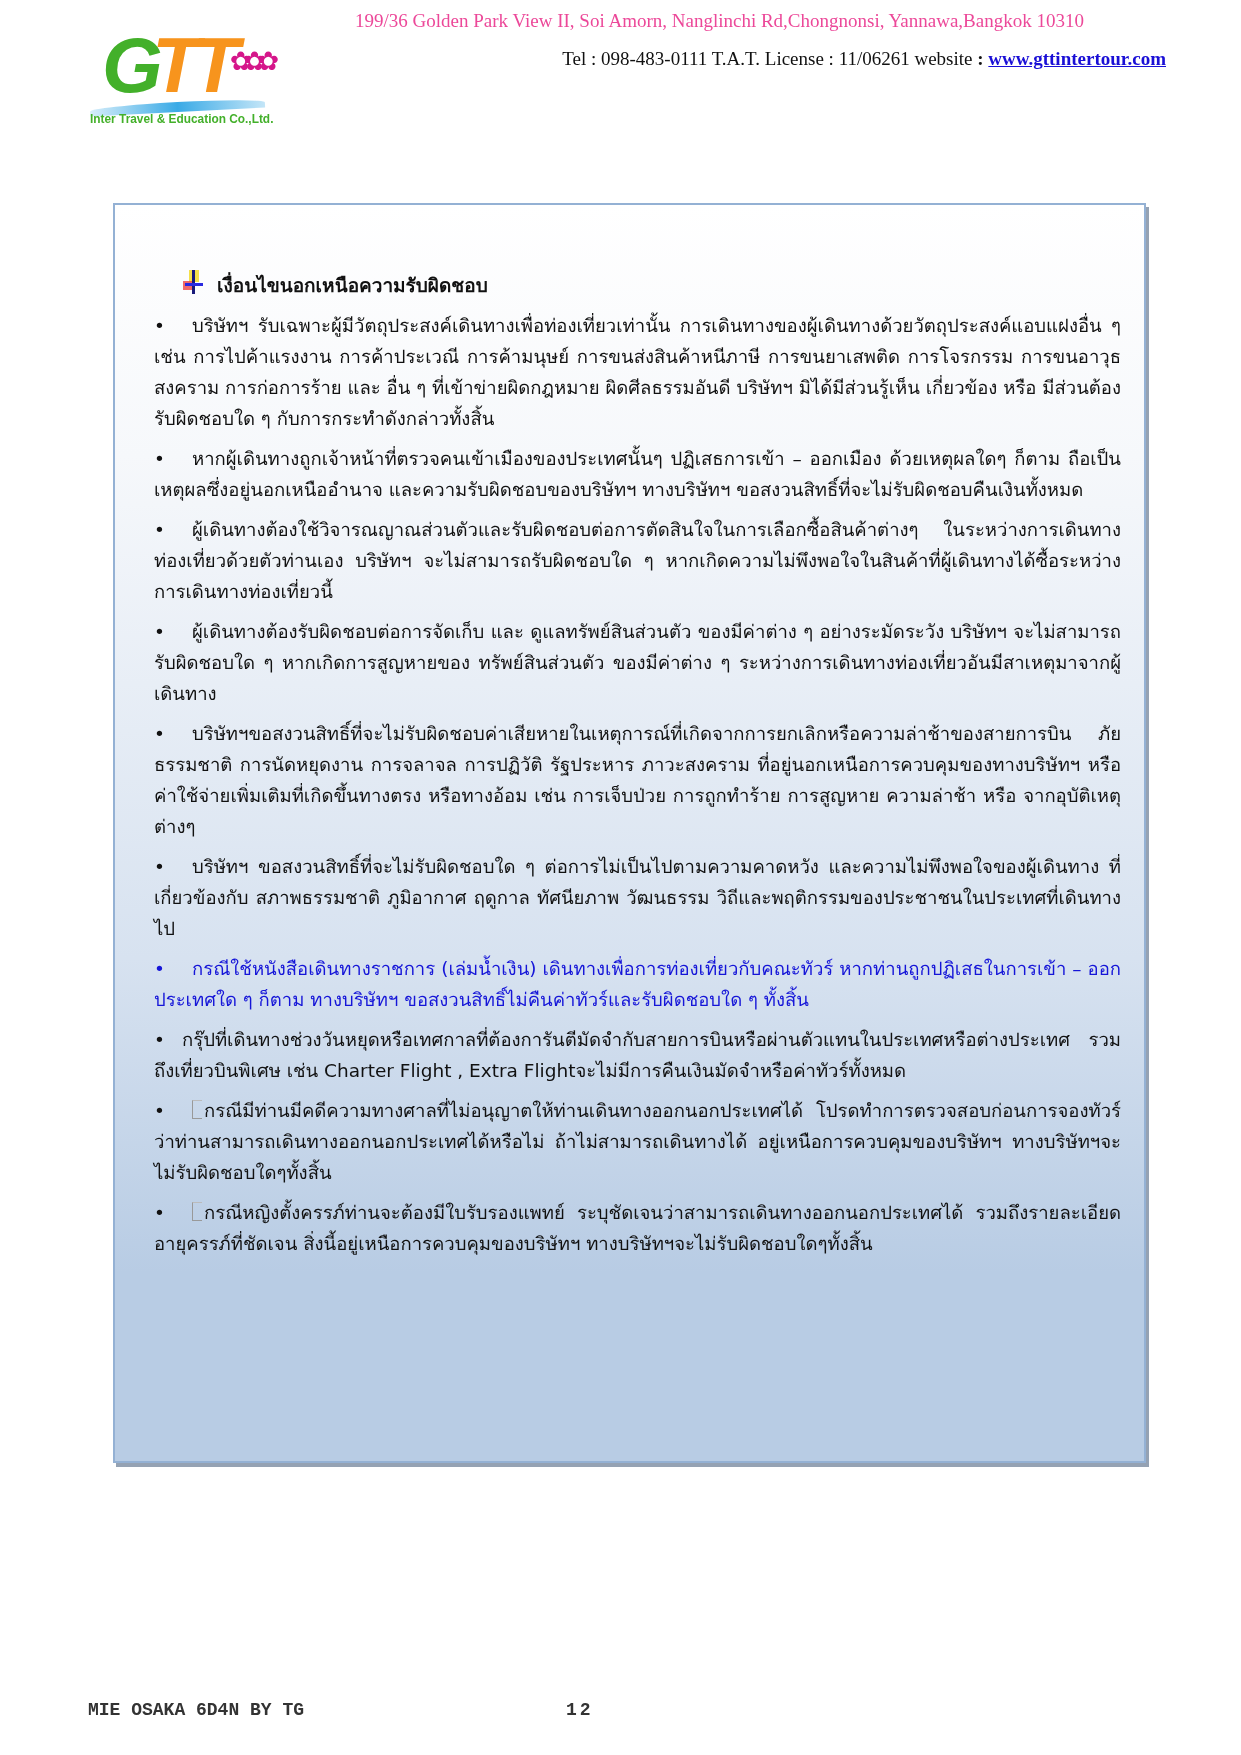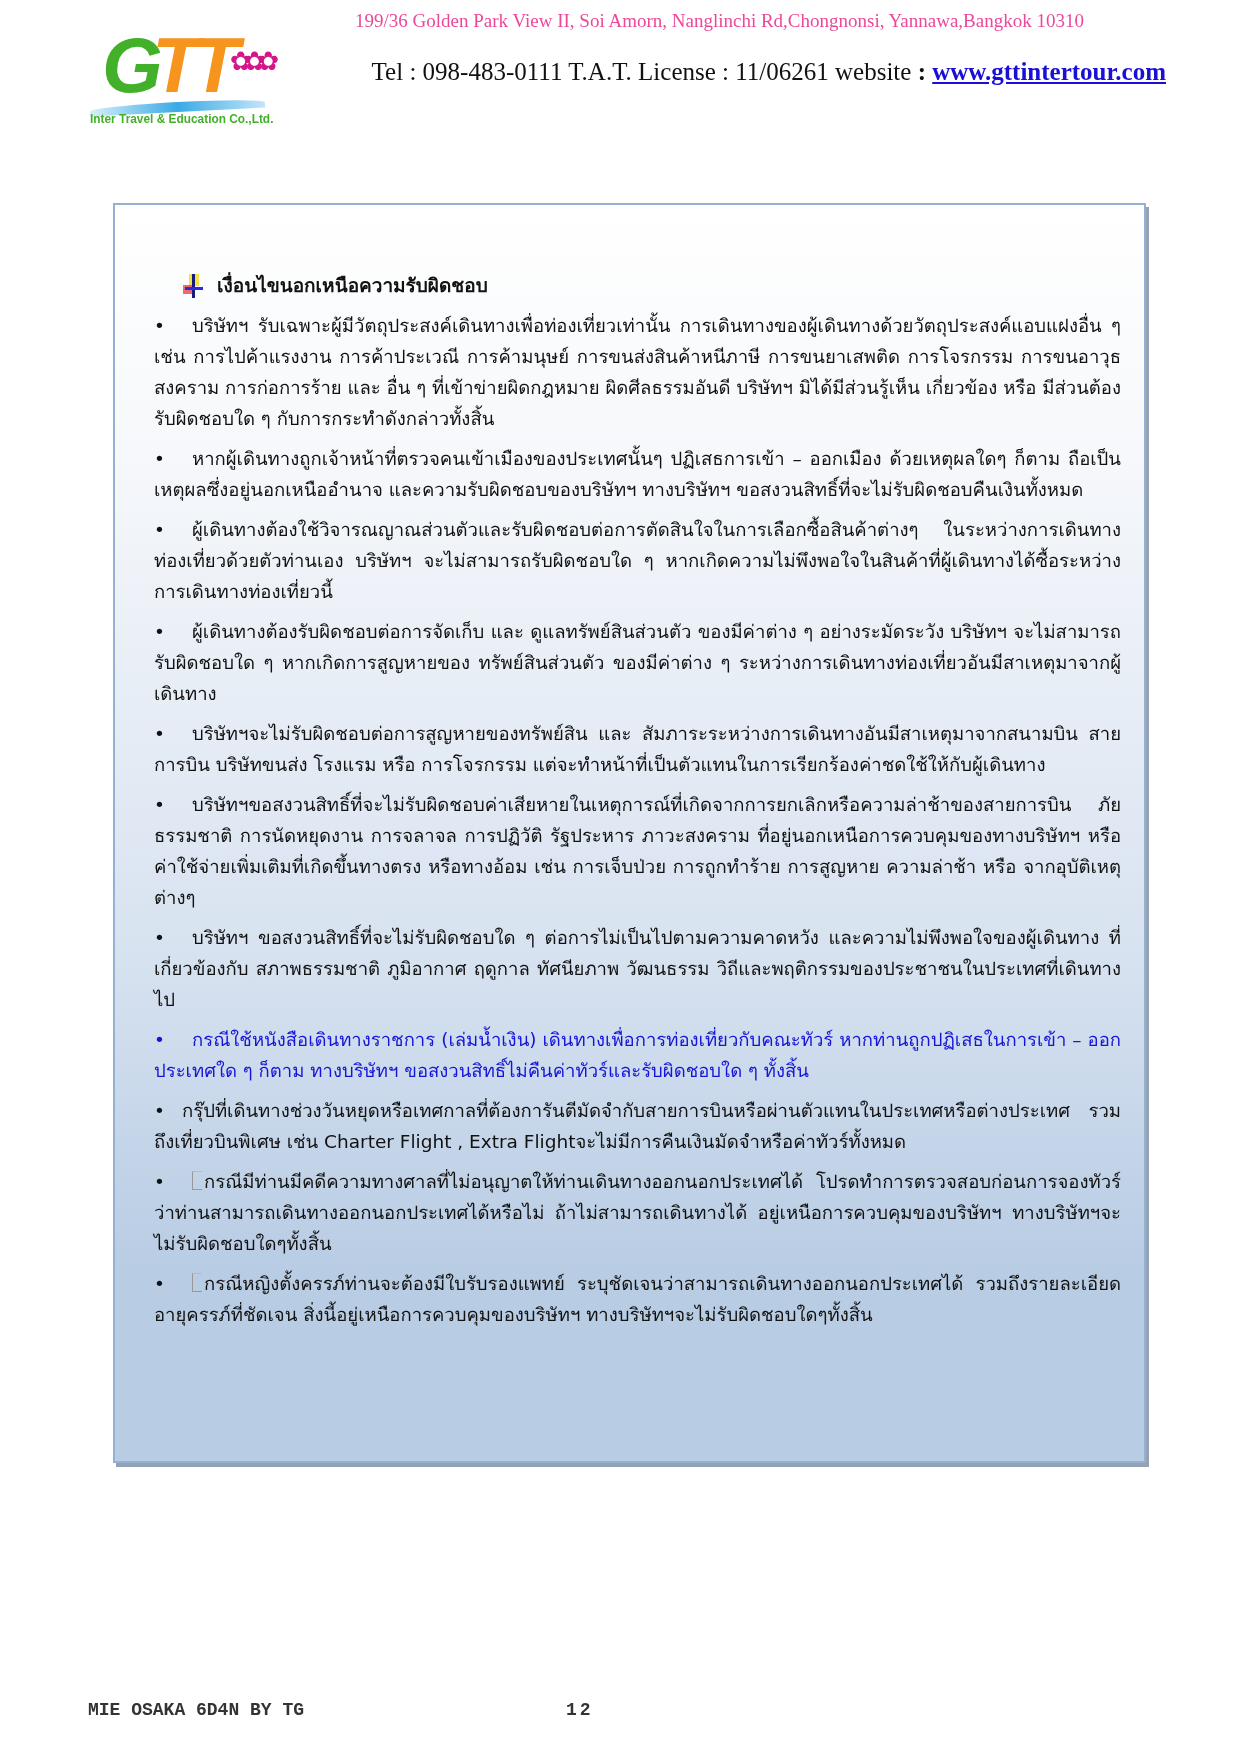--- a/index.html
+++ b/index.html
@@ -8,32 +8,32 @@
     font-family: "DejaVu Sans", sans-serif; overflow: hidden;
   }
   .logo { position: absolute; left: 90px; top: 18px; width: 185px; height: 112px; }
   .logo .g { position: absolute; left: 12px; top: 2px; font: italic bold 78px "Liberation Sans", sans-serif; color: #43b02a; letter-spacing: -6px; }
   .logo .tt { position: absolute; left: 62px; top: 2px; font: italic bold 78px "Liberation Sans", sans-serif; color: #f7941d; letter-spacing: -8px; }
   .logo .flowers { position: absolute; left: 140px; top: 28px; font-size: 26px; color: #d5168a; letter-spacing: -8px; }
   .logo .wave { position: absolute; left: 0; top: 84px; width: 175px; height: 10px; background: linear-gradient(90deg, rgba(58,170,230,0.2), #3aaae6 50%, rgba(58,170,230,0.3)); border-radius: 50% 50% 0 0; transform: rotate(-3deg); }
   .logo .tag { position: absolute; left: 0; top: 94px; font: bold 12.5px "Liberation Sans", sans-serif; color: #43b02a; white-space: nowrap; transform: scaleX(0.95); transform-origin: left; }
 
   .addr { position: absolute; left: 355px; top: 10px; font-family: "Liberation Serif", serif; font-size: 19px; color: #ec4899; white-space: nowrap; }
-  .contact { position: absolute; right: 75px; top: 58px; font-family: "Liberation Serif", serif; font-size: 25px; color: #111; white-space: nowrap; }
+  .contact { position: absolute; right: 75px; top: 48px; font-family: "Liberation Serif", serif; font-size: 19px; color: #111; white-space: nowrap; }
   .contact a { color: #1a0fd6; font-weight: bold; text-decoration: underline; }
   .contact .colon { font-weight: bold; }
 
   .box {
     position: absolute; left: 113px; top: 203px; width: 1033px; height: 1260px;
     border: 2px solid #94b1d4; box-sizing: border-box;
     background: linear-gradient(180deg, #ffffff 0%, #f6f8fb 20%, #d7e2f0 60%, #b8cce4 85%, #b8cce4 100%);
     box-shadow: 3px 4px 0 #95a2b3;
   }
   .content { position: absolute; left: 145px; top: 270px; width: 985px; font-size: 18.5px; color: #111; line-height: 31px; text-align: justify; }
-  .title { display: flex; align-items: center; margin-left: 38px; margin-bottom: 3px; font-weight: bold; font-size: 19px; }
+  .title { display: flex; align-items: flex-start; margin-left: 38px; margin-bottom: 3px; font-weight: bold; font-size: 19px; }
   .title .icon { width: 22px; height: 24px; position: relative; margin-right: 12px; }
   .title .icon .y { position: absolute; left: 6px; top: 0; width: 10px; height: 12px; background: #f5e04a; }
   .title .icon .r { position: absolute; left: 0; top: 11px; width: 12px; height: 9px; background: #e44; opacity: .8; }
   .title .icon .v { position: absolute; left: 9px; top: 0; width: 3px; height: 24px; background: #1a1a7a; }
   .title .icon .h { position: absolute; left: 2px; top: 13px; width: 18px; height: 3px; background: #2a2ae0; }
   p { margin: 9px; }
   .bullet { display: inline-block; width: 38px; }
   .blue { color: #1515d8; }
   .sq { display: inline-block; width: 9px; height: 17px; border: 1px solid #999; border-right: none; border-top-color: #bbb; margin-right: 2px; vertical-align: -2px; }
 
@@ -66,21 +66,20 @@
         <span class="v"></span>
         <span class="h"></span>
       </span>
     <span>เงื่อนไขนอกเหนือความรับผิดชอบ</span>
   </div>
 
   <p><span class="bullet">•</span><span>บริษัทฯ  รับเฉพาะผู้มีวัตถุประสงค์เดินทางเพื่อท่องเที่ยวเท่านั้น  การเดินทางของผู้เดินทางด้วยวัตถุประสงค์แอบแฝงอื่น ๆ เช่น การไปค้าแรงงาน การค้าประเวณี การค้ามนุษย์ การขนส่งสินค้าหนีภาษี การขนยาเสพติด การโจรกรรม การขนอาวุธสงคราม การก่อการร้าย และ อื่น ๆ ที่เข้าข่ายผิดกฎหมาย ผิดศีลธรรมอันดี บริษัทฯ มิได้มีส่วนรู้เห็น เกี่ยวข้อง หรือ มีส่วนต้องรับผิดชอบใด ๆ กับการกระทำดังกล่าวทั้งสิ้น</span></p>
   <p><span class="bullet">•</span><span>หากผู้เดินทางถูกเจ้าหน้าที่ตรวจคนเข้าเมืองของประเทศนั้นๆ ปฏิเสธการเข้า – ออกเมือง ด้วยเหตุผลใดๆ ก็ตาม ถือเป็นเหตุผลซึ่งอยู่นอกเหนืออำนาจ และความรับผิดชอบของบริษัทฯ ทางบริษัทฯ ขอสงวนสิทธิ์ที่จะไม่รับผิดชอบคืนเงินทั้งหมด</span></p>
   <p><span class="bullet">•</span><span>ผู้เดินทางต้องใช้วิจารณญาณส่วนตัวและรับผิดชอบต่อการตัดสินใจในการเลือกซื้อสินค้าต่างๆ    ในระหว่างการเดินทางท่องเที่ยวด้วยตัวท่านเอง บริษัทฯ จะไม่สามารถรับผิดชอบใด ๆ หากเกิดความไม่พึงพอใจในสินค้าที่ผู้เดินทางได้ซื้อระหว่างการเดินทางท่องเที่ยวนี้</span></p>
   <p><span class="bullet">•</span><span>ผู้เดินทางต้องรับผิดชอบต่อการจัดเก็บ และ ดูแลทรัพย์สินส่วนตัว ของมีค่าต่าง ๆ อย่างระมัดระวัง บริษัทฯ จะไม่สามารถรับผิดชอบใด ๆ หากเกิดการสูญหายของ ทรัพย์สินส่วนตัว ของมีค่าต่าง ๆ ระหว่างการเดินทางท่องเที่ยวอันมีสาเหตุมาจากผู้เดินทาง</span></p>
-  <p><span class="bullet">•</span><span>บริษัทฯจะไม่รับผิดชอบต่อการสูญหายของทรัพย์สิน และ สัมภาระระหว่างการเดินทางอันมีสาเหตุมาจากสนามบิน สายการบิน บริษัทขนส่ง โรงแรม หรือ การโจรกรรม แต่จะทำหน้าที่เป็นตัวแทนในการเรียกร้องค่าชดใช้ให้กับผู้เดินทาง</span></p>
   <p><span class="bullet">•</span><span>บริษัทฯขอสงวนสิทธิ์ที่จะไม่รับผิดชอบค่าเสียหายในเหตุการณ์ที่เกิดจากการยกเลิกหรือความล่าช้าของสายการบิน ภัยธรรมชาติ การนัดหยุดงาน การจลาจล การปฏิวัติ รัฐประหาร ภาวะสงคราม ที่อยู่นอกเหนือการควบคุมของทางบริษัทฯ หรือ ค่าใช้จ่ายเพิ่มเติมที่เกิดขึ้นทางตรง หรือทางอ้อม เช่น การเจ็บป่วย การถูกทำร้าย การสูญหาย ความล่าช้า หรือ จากอุบัติเหตุต่างๆ</span></p>
   <p><span class="bullet">•</span><span>บริษัทฯ  ขอสงวนสิทธิ์ที่จะไม่รับผิดชอบใด  ๆ  ต่อการไม่เป็นไปตามความคาดหวัง  และความไม่พึงพอใจของผู้เดินทาง ที่เกี่ยวข้องกับ สภาพธรรมชาติ ภูมิอากาศ ฤดูกาล ทัศนียภาพ วัฒนธรรม วิถีและพฤติกรรมของประชาชนในประเทศที่เดินทางไป</span></p>
   <p class="blue"><span class="bullet">•</span><span>กรณีใช้หนังสือเดินทางราชการ (เล่มน้ำเงิน) เดินทางเพื่อการท่องเที่ยวกับคณะทัวร์ หากท่านถูกปฏิเสธในการเข้า – ออกประเทศใด ๆ ก็ตาม ทางบริษัทฯ ขอสงวนสิทธิ์ไม่คืนค่าทัวร์และรับผิดชอบใด ๆ ทั้งสิ้น</span></p>
   <p><span class="bullet" style="width:28px">•</span><span>กรุ๊ปที่เดินทางช่วงวันหยุดหรือเทศกาลที่ต้องการันตีมัดจำกับสายการบินหรือผ่านตัวแทนในประเทศหรือต่างประเทศ รวมถึงเที่ยวบินพิเศษ เช่น Charter Flight , Extra Flightจะไม่มีการคืนเงินมัดจำหรือค่าทัวร์ทั้งหมด</span></p>
   <p><span class="bullet">•</span><span class="sq"></span><span>กรณีมีท่านมีคดีความทางศาลที่ไม่อนุญาตให้ท่านเดินทางออกนอกประเทศได้ โปรดทำการตรวจสอบก่อนการจองทัวร์ว่าท่านสามารถเดินทางออกนอกประเทศได้หรือไม่ ถ้าไม่สามารถเดินทางได้ อยู่เหนือการควบคุมของบริษัทฯ ทางบริษัทฯจะไม่รับผิดชอบใดๆทั้งสิ้น</span></p>
   <p><span class="bullet">•</span><span class="sq"></span><span>กรณีหญิงตั้งครรภ์ท่านจะต้องมีใบรับรองแพทย์ ระบุชัดเจนว่าสามารถเดินทางออกนอกประเทศได้ รวมถึงรายละเอียดอายุครรภ์ที่ชัดเจน สิ่งนี้อยู่เหนือการควบคุมของบริษัทฯ ทางบริษัทฯจะไม่รับผิดชอบใดๆทั้งสิ้น</span></p>
 </div>
 
 <div class="footer">
   <span>MIE  OSAKA 6D4N BY TG</span>

